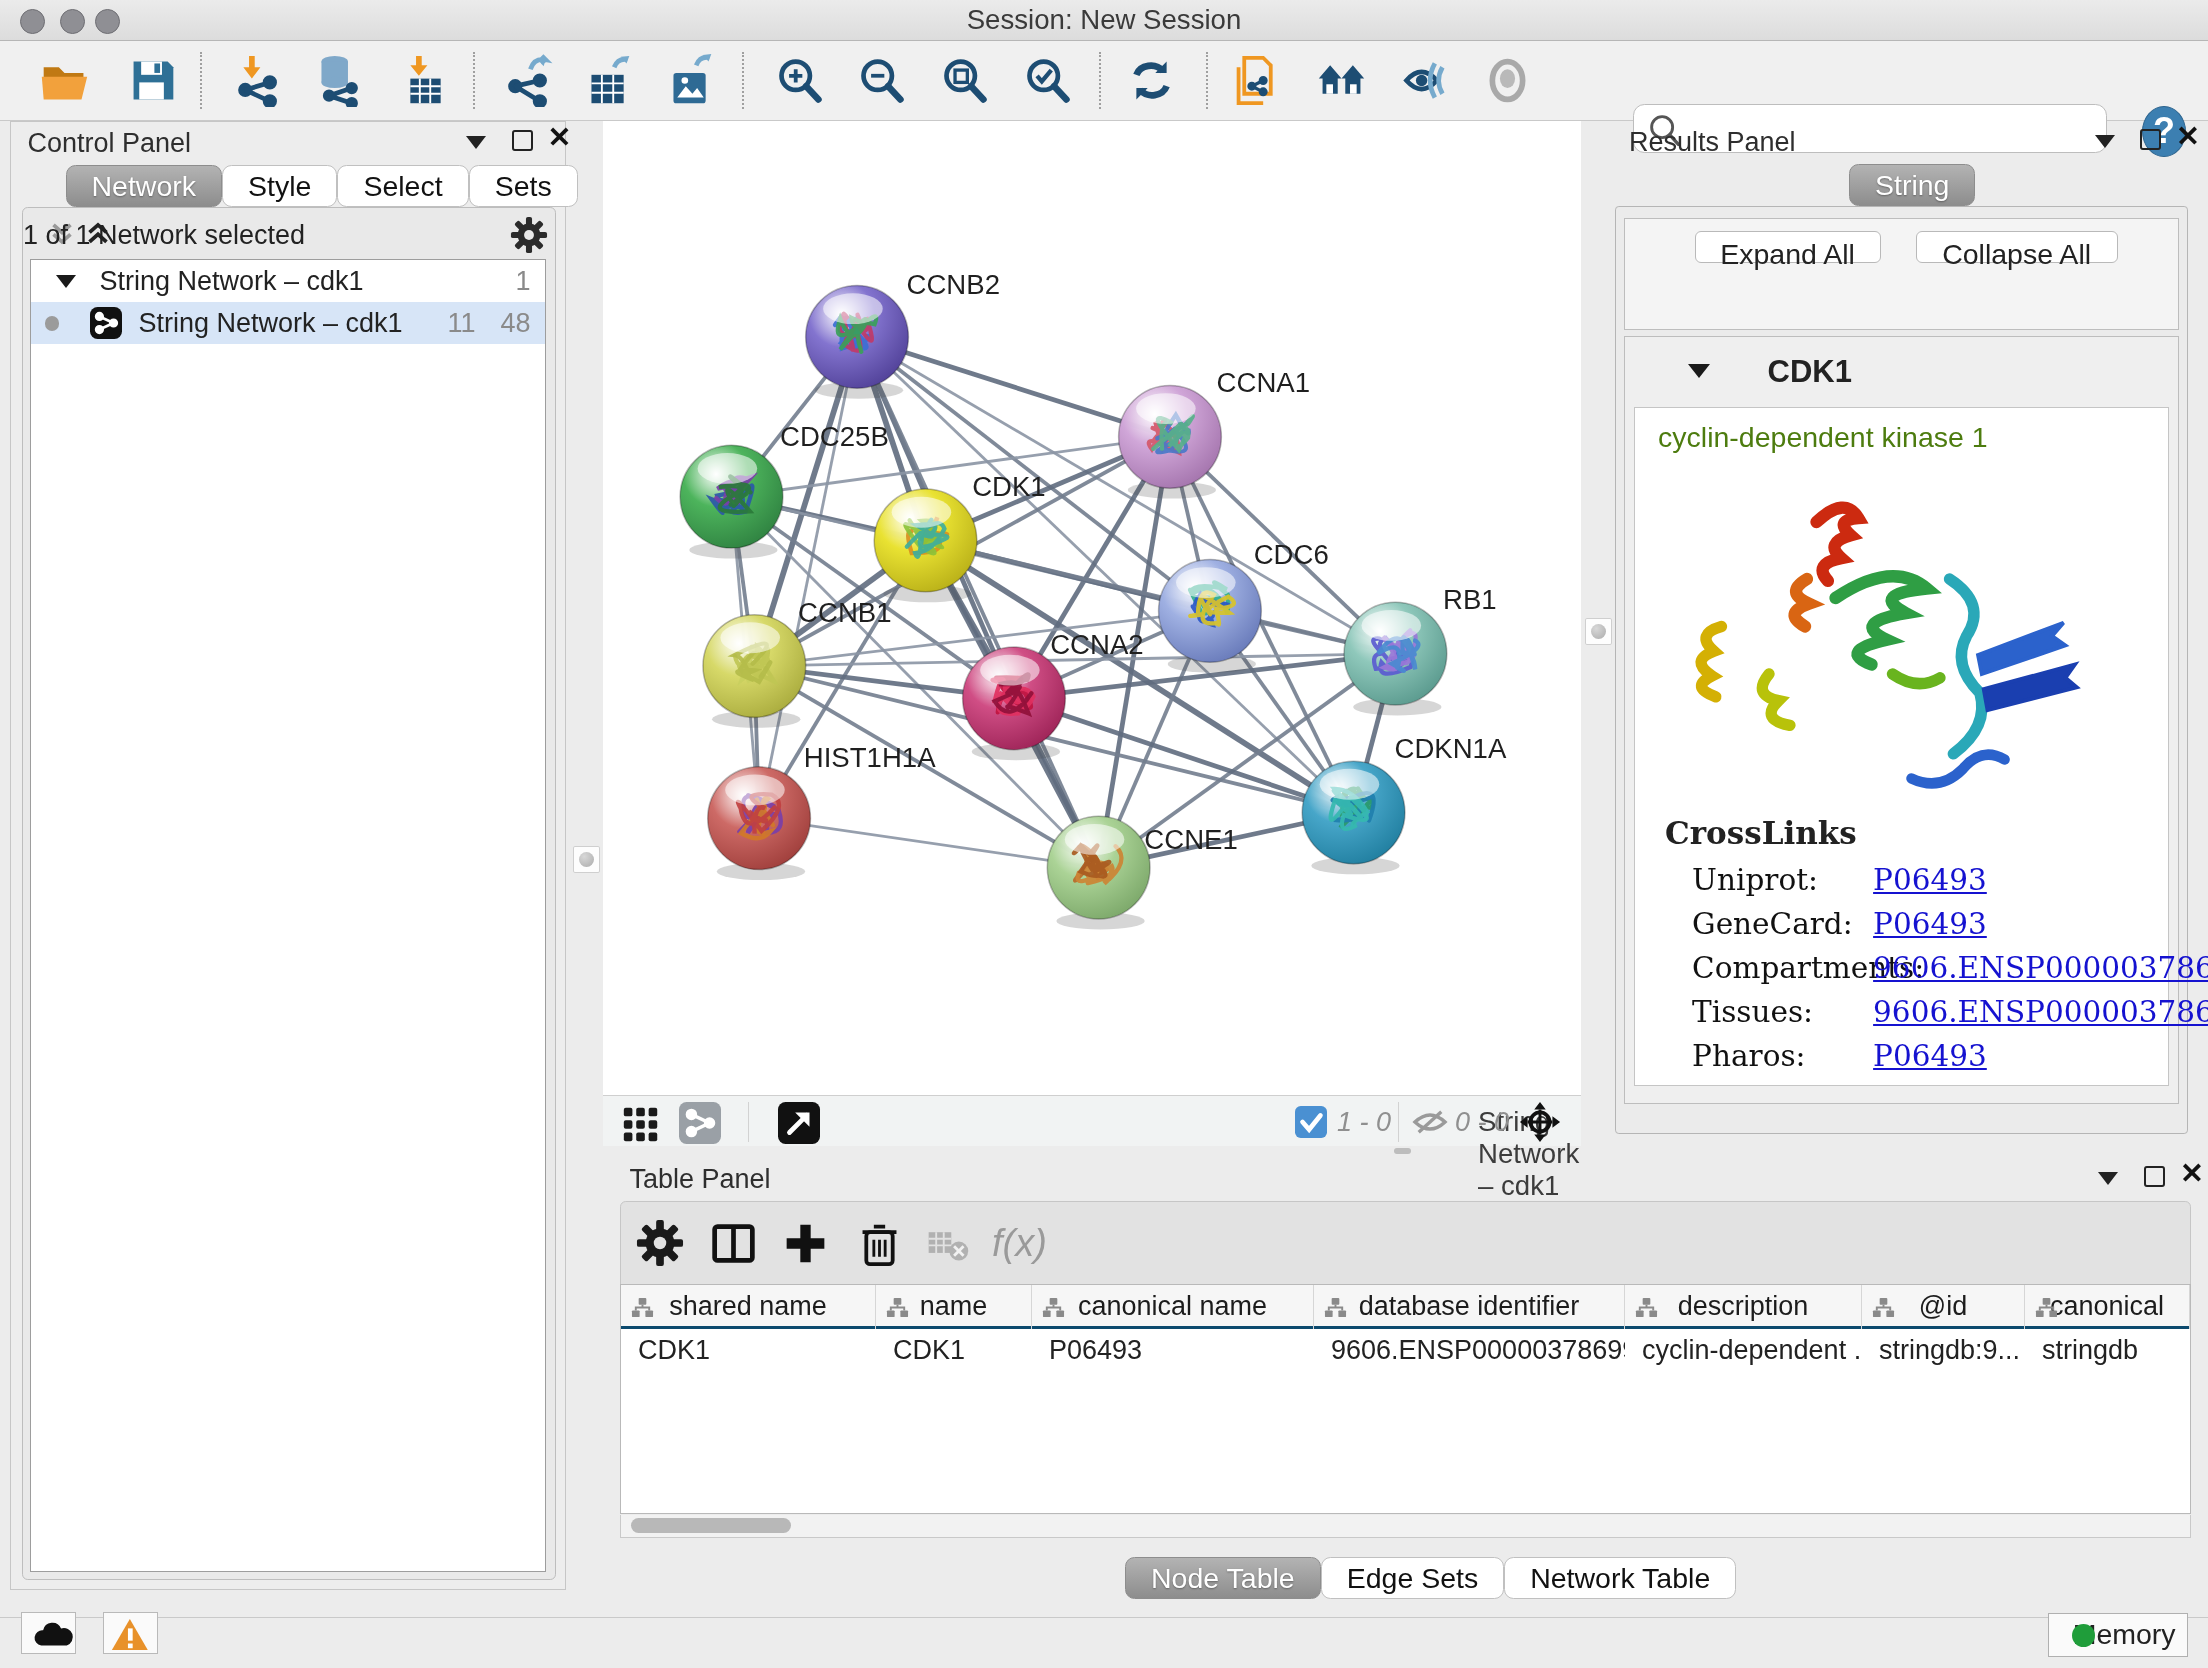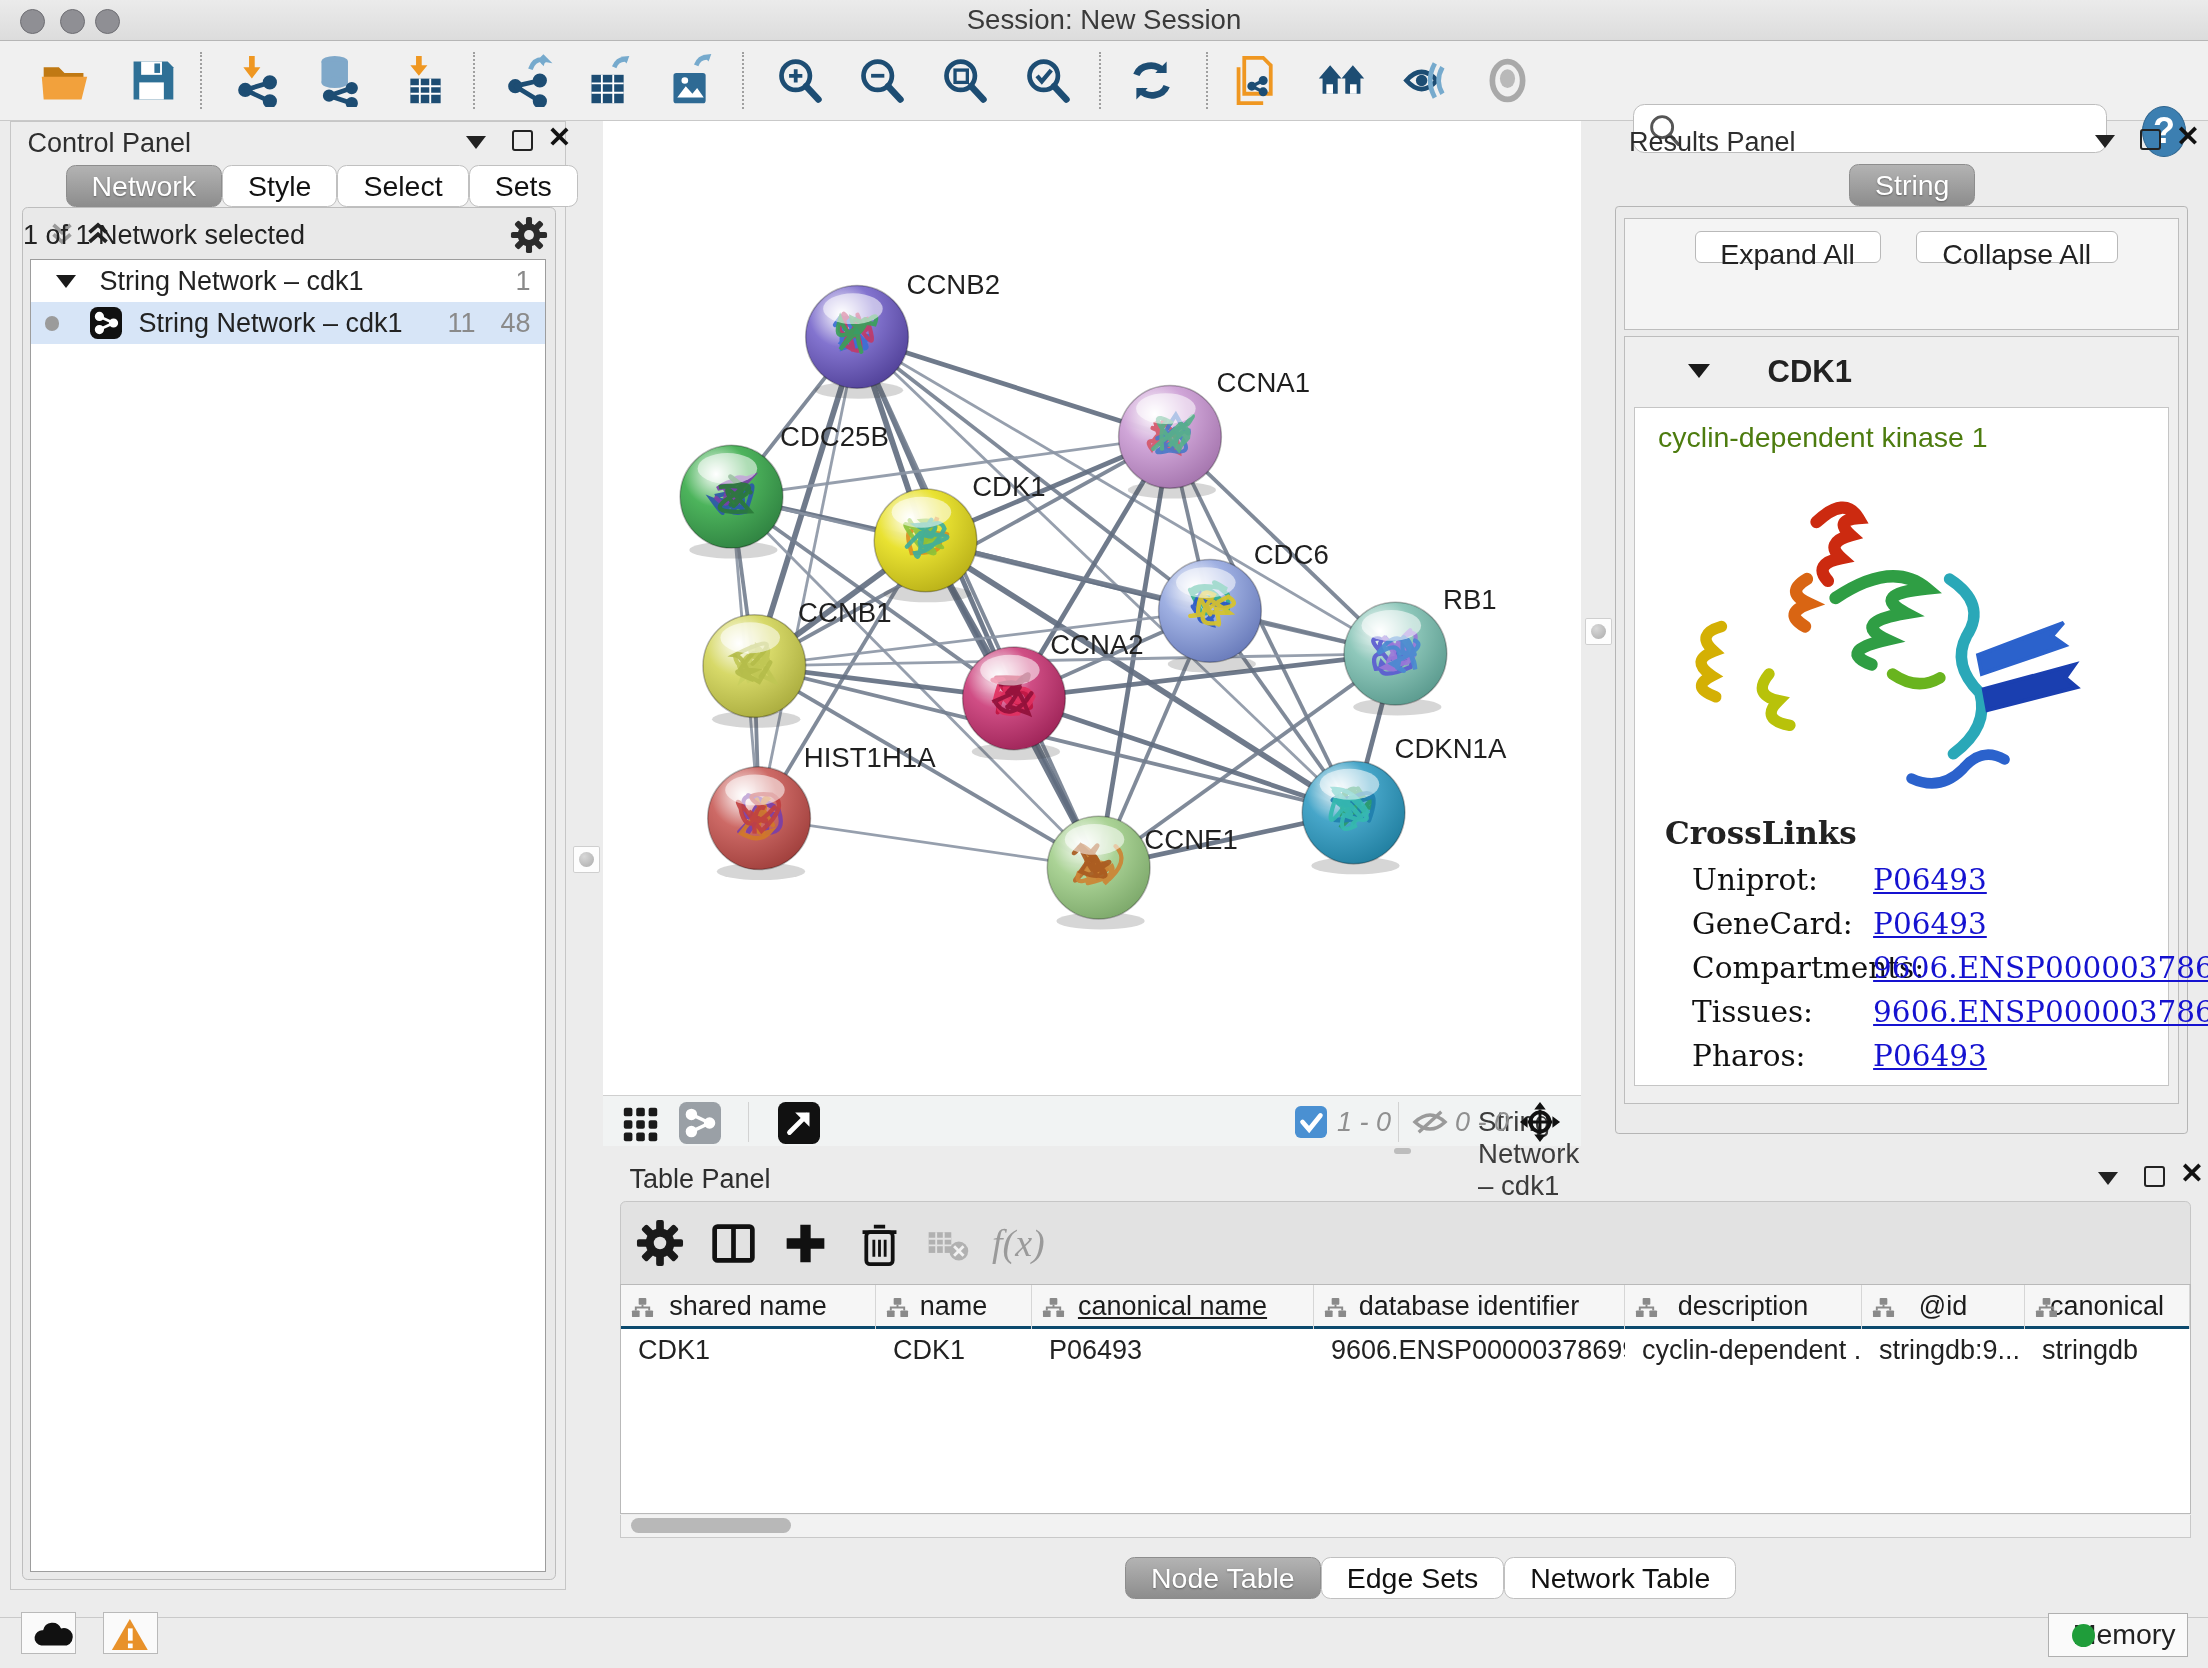--- a/index.html
+++ b/index.html
@@ -779,37 +779,37 @@
           <g opacity="0.55">
             <rect x="6" y="14" width="24" height="22" fill="#8a8a8a"></rect>
             <g stroke="#e2e2e2" stroke-width="2">
               <path d="M6 21 h24 M6 28 h24 M14 14 v22 M22 14 v22"></path>
             </g>
             <circle cx="38" cy="34" r="10" fill="#8a8a8a"></circle>
             <path d="M33 29 l10 10 M43 29 l-10 10" stroke="#fff" stroke-width="3"></path>
           </g>
         </svg>
     </span>
-    <span class="tpi" style="left:371px;width:86px;font-family:Liberation Serif, serif;font-style:italic;font-size:38px;color:#9a9a9a;line-height:49px">f(x)</span>
+    <span class="tpi" style="left:371px;width:86px;font-family:Liberation Sans, sans-serif;font-style:italic;font-size:38px;color:#9a9a9a;line-height:49px">f(x)</span>
   </div>
   <div id="tp-table">
     <div id="thead-row">
         <div class="th" style="width: 255px;"><svg width="23" height="23" viewBox="0 0 24 24">
             <rect x="8" y="2" width="8" height="7" rx="1" fill="#8a8a8a"></rect>
             <rect x="1" y="15" width="8" height="7" rx="1" fill="#8a8a8a"></rect>
             <rect x="15" y="15" width="8" height="7" rx="1" fill="#8a8a8a"></rect>
             <path d="M12 9 v3 M5 15 v-3 h14 v3" stroke="#8a8a8a" stroke-width="2" fill="none"></path>
           </svg><span>shared name</span></div>
         <div class="th" style="width: 156px;"><svg width="23" height="23" viewBox="0 0 24 24">
             <rect x="8" y="2" width="8" height="7" rx="1" fill="#8a8a8a"></rect>
             <rect x="1" y="15" width="8" height="7" rx="1" fill="#8a8a8a"></rect>
             <rect x="15" y="15" width="8" height="7" rx="1" fill="#8a8a8a"></rect>
             <path d="M12 9 v3 M5 15 v-3 h14 v3" stroke="#8a8a8a" stroke-width="2" fill="none"></path>
           </svg><span>name</span></div>
-        <div class="th" style="width: 282px; text-decoration: underline;"><svg width="23" height="23" viewBox="0 0 24 24">
+        <div class="th" style="width: 282px;"><svg width="23" height="23" viewBox="0 0 24 24">
             <rect x="8" y="2" width="8" height="7" rx="1" fill="#8a8a8a"></rect>
             <rect x="1" y="15" width="8" height="7" rx="1" fill="#8a8a8a"></rect>
             <rect x="15" y="15" width="8" height="7" rx="1" fill="#8a8a8a"></rect>
             <path d="M12 9 v3 M5 15 v-3 h14 v3" stroke="#8a8a8a" stroke-width="2" fill="none"></path>
           </svg><span>canonical name</span></div>
         <div class="th" style="width: 311px;"><svg width="23" height="23" viewBox="0 0 24 24">
             <rect x="8" y="2" width="8" height="7" rx="1" fill="#8a8a8a"></rect>
             <rect x="1" y="15" width="8" height="7" rx="1" fill="#8a8a8a"></rect>
             <rect x="15" y="15" width="8" height="7" rx="1" fill="#8a8a8a"></rect>
             <path d="M12 9 v3 M5 15 v-3 h14 v3" stroke="#8a8a8a" stroke-width="2" fill="none"></path>

